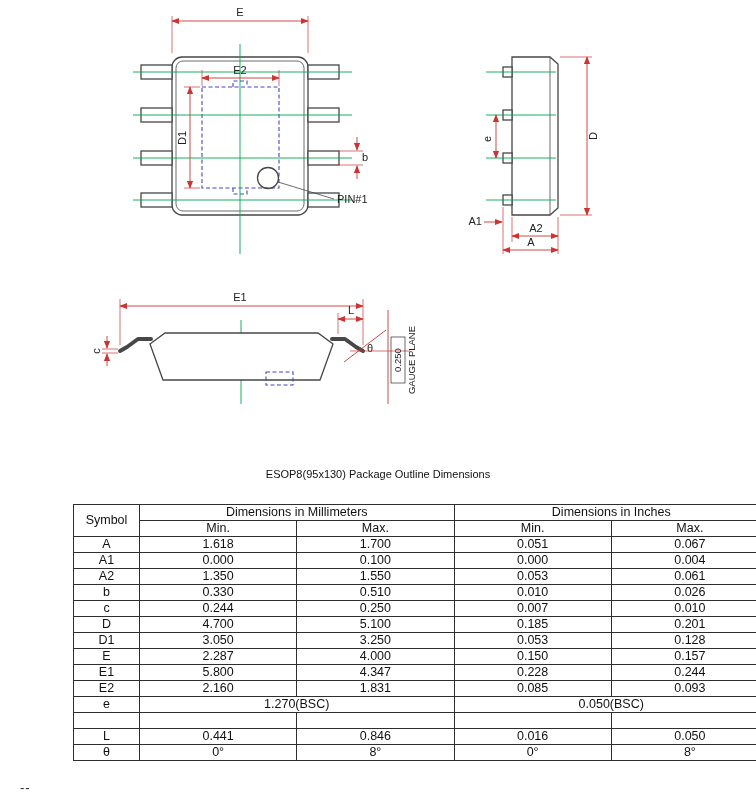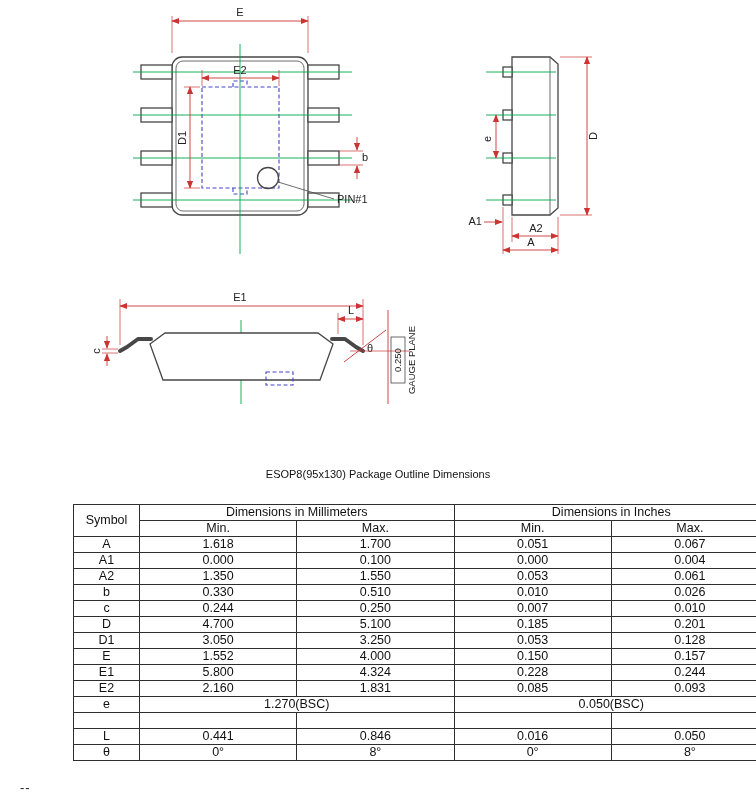--- a/index.html
+++ b/index.html
@@ -253,29 +253,29 @@
         </tr>
         <tr>
           <td>D1</td>
           <td>3.050</td>
           <td>3.250</td>
           <td>0.053</td>
           <td>0.128</td>
         </tr>
         <tr>
           <td>E</td>
-          <td>1.552</td>
+          <td>2.287</td>
           <td>4.000</td>
           <td>0.150</td>
           <td>0.157</td>
         </tr>
         <tr>
           <td>E1</td>
           <td>5.800</td>
-          <td>4.324</td>
+          <td>4.347</td>
           <td>0.228</td>
           <td>0.244</td>
         </tr>
         <tr>
           <td>E2</td>
           <td>2.160</td>
           <td>1.831</td>
           <td>0.085</td>
           <td>0.093</td>
         </tr>

